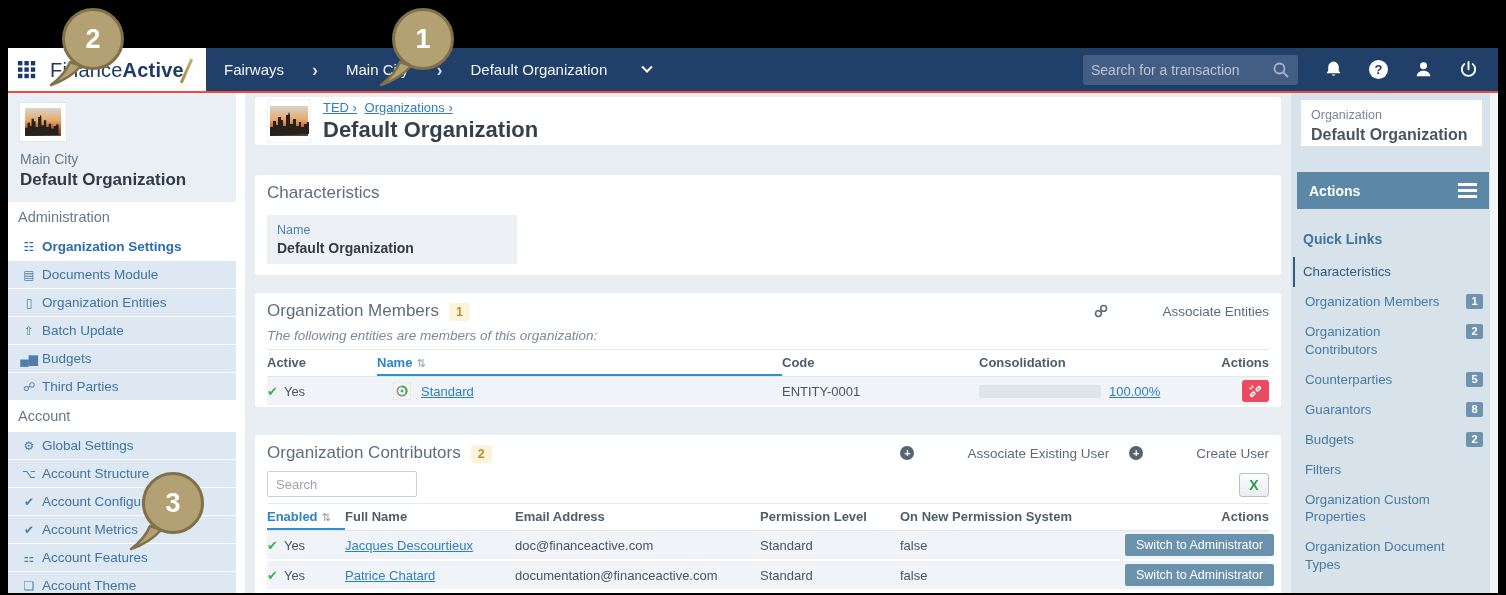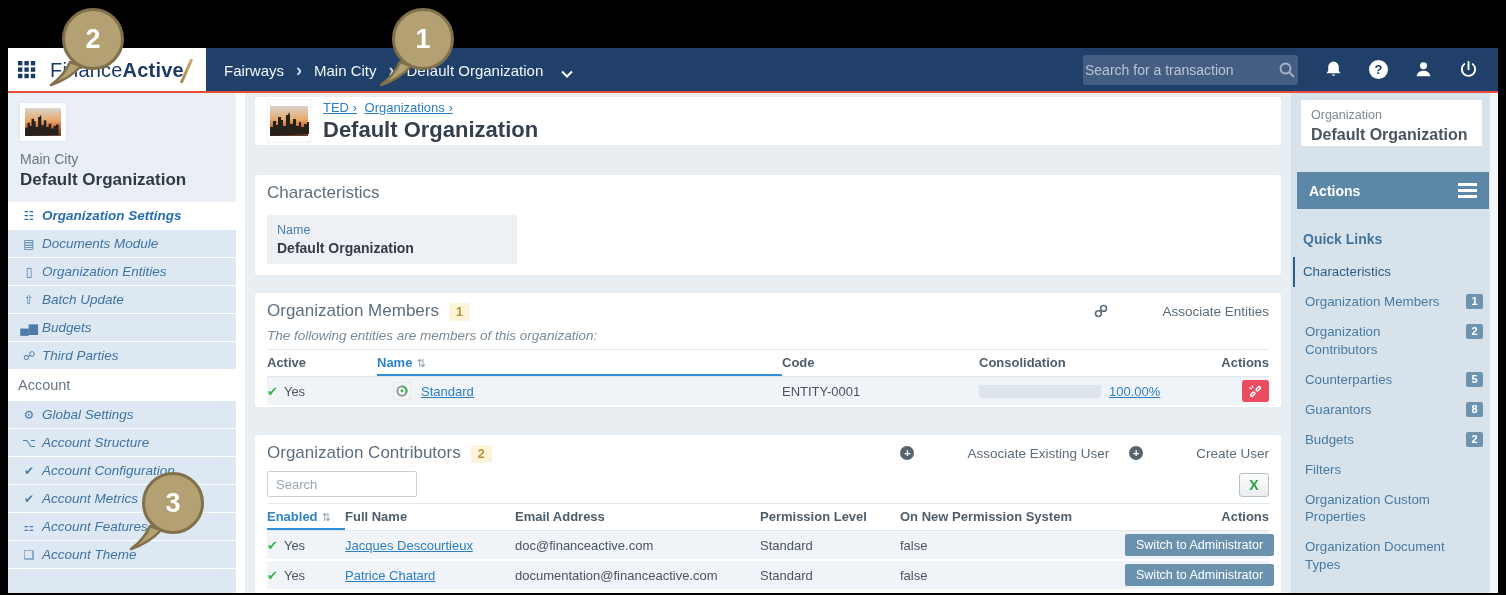--- a/index.html
+++ b/index.html
@@ -7,42 +7,42 @@
   .stage { position:absolute; left:0; top:0; width:1506px; height:595px; background:#000; overflow:hidden; }
 
   
   .navbar { position:absolute; left:8px; top:48px; width:1490px; height:43px; background:#20406a; display:flex; align-items:center; }
   .redline { position:absolute; left:8px; top:91px; width:1490px; height:2px; background:#e84c3d; }
   .logo-box { width:198px; height:43px; background:#fff; display:flex; align-items:center; padding-left:10px; flex:0 0 auto; }
   .grid-icon { margin-right:14px; display:inline-flex; }
   .brand { font-size:20px; color:#1d3a66; letter-spacing:.2px; white-space:nowrap; }
   .brand b { font-weight:bold; }
   .brand-slash { display:inline-block; width:3px; height:26px; background:linear-gradient(#c9ad6e,#a8894b); transform:rotate(24deg); margin-left:1px; margin-bottom:-7px; }
-  .nav-crumbs { display:flex; align-items:flex-end; margin-left:18px; color:#f2f5f9; font-size:15px; gap:12px; }
+  .nav-crumbs { display:flex; align-items:center; margin-left:18px; color:#f2f5f9; font-size:15px; gap:28px; }
   .nav-crumb { cursor:default; }
   .crumb-sep { color:#cfd9e6; font-size:18px; font-weight:bold; line-height:1; }
   .chev-down { width:8px; height:8px; border-right:2px solid #fff; border-bottom:2px solid #fff; transform:rotate(45deg) translate(-2px,-2px); display:inline-block; margin-left:8px; }
   .nav-right { margin-left:auto; display:flex; align-items:center; gap:26px; padding-right:20px; }
-  .search-wrap { width:215px; height:30px; background:rgba(255,255,255,.16); border-radius:3px; display:flex; align-items:center; padding:0 2px; }
+  .search-wrap { width:215px; height:30px; background:rgba(255,255,255,.16); border-radius:3px; display:flex; align-items:center; padding:0 8px; }
   .search-wrap input { flex:1; background:transparent; border:none; outline:none; color:#e8eef6; font-size:14px; font-family:inherit; }
   .search-wrap input::placeholder { color:#b9c4d6; }
   .nav-ic { display:inline-flex; align-items:center; justify-content:center; }
   .help-ic { width:19px; height:19px; border-radius:50%; background:#fff; color:#20406a; font-weight:bold; font-size:13px; display:inline-flex; align-items:center; justify-content:center; }
 
   
   .leftbar { position:absolute; left:8px; top:93px; width:228px; height:500px; background:#dde8f2; overflow:hidden; }
   .left-divider { position:absolute; left:236px; top:93px; width:9px; height:500px; background:#fff; }
   .lcontext { background:#e9eff5; padding:10px 12px 12px; }
   .lthumb-card { width:46px; height:38px; background:#fff; box-shadow:0 0 0 1px #e3e8ed; display:flex; align-items:center; justify-content:center; margin-bottom:10px; }
   .lcontext-label { color:#6a7885; font-size:14px; margin-bottom:3px; }
   .lcontext-title { color:#2f3a44; font-size:17px; font-weight:bold; }
   .nav-section { background:#fff; color:#67798a; font-size:14.5px; padding:7px 10px 8px; }
   .nav-item { height:28px; display:flex; align-items:center; background:#dde8f2; border-bottom:1px solid #fff; padding-left:10px; cursor:pointer; }
   .nav-item .nav-icon { width:22px; color:#4f7ca8; font-size:12px; text-align:center; flex:0 0 auto; }
-  .nav-item .nav-label { color:#3f74a3; font-size:13.5px; margin-left:2px; white-space:nowrap;font-style:italic; }
+  .nav-item .nav-label { color:#3f74a3; font-size:13.5px; margin-left:2px; white-space:nowrap; }
   .nav-item.active { background:#fff; }
   .nav-item.active .nav-label, .nav-item.active .nav-icon { color:#2a6cb0; font-weight:bold; }
 
   
   .main { position:absolute; left:245px; top:93px; width:1046px; height:500px; background:#e9eef2; overflow:hidden; padding:4px 10px 0; }
   .panel { background:#fff; border-radius:3px; padding:8px 12px; }
   .header-panel { height:48px; display:flex; align-items:center; gap:12px; }
   .hp-crumbs { font-size:13px; margin-bottom:2px; }
   .hp-crumbs a { color:#2d7fc1; text-decoration:underline; margin-right:4px; cursor:pointer; }
   .hp-title { font-size:22px; font-weight:bold; color:#34404c; }
@@ -185,20 +185,21 @@
       <div class="lthumb-card">
         <svg width="36" height="28" viewBox="0 0 44 34">
             <rect width="44" height="34" fill="url(#skyg)"></rect>
             <path d="M0 34 V24 h3 v-6 h3 v4 h2 v-9 h3 v3 h2 v7 h3 v-12 h2 l1 -3 1 3 v10 h3 v-6 h3 v8 h3 v-4 h3 v6 h3 v-3 h3 v-2 h3 v13 z" fill="#27211c"></path>
           </svg>
       </div>
       <div class="lcontext-label">Main City</div>
       <div class="lcontext-title">Default Organization</div>
     </div>
     <nav id="left-nav">
+        <div class="nav-section">Administration</div>
         <div class="nav-item active">
     <span class="nav-icon">☷</span>
     <span class="nav-label">Organization Settings</span>
   </div>
         <div class="nav-item">
     <span class="nav-icon">▤</span>
     <span class="nav-label">Documents Module</span>
   </div>
         <div class="nav-item">
     <span class="nav-icon">▯</span>

